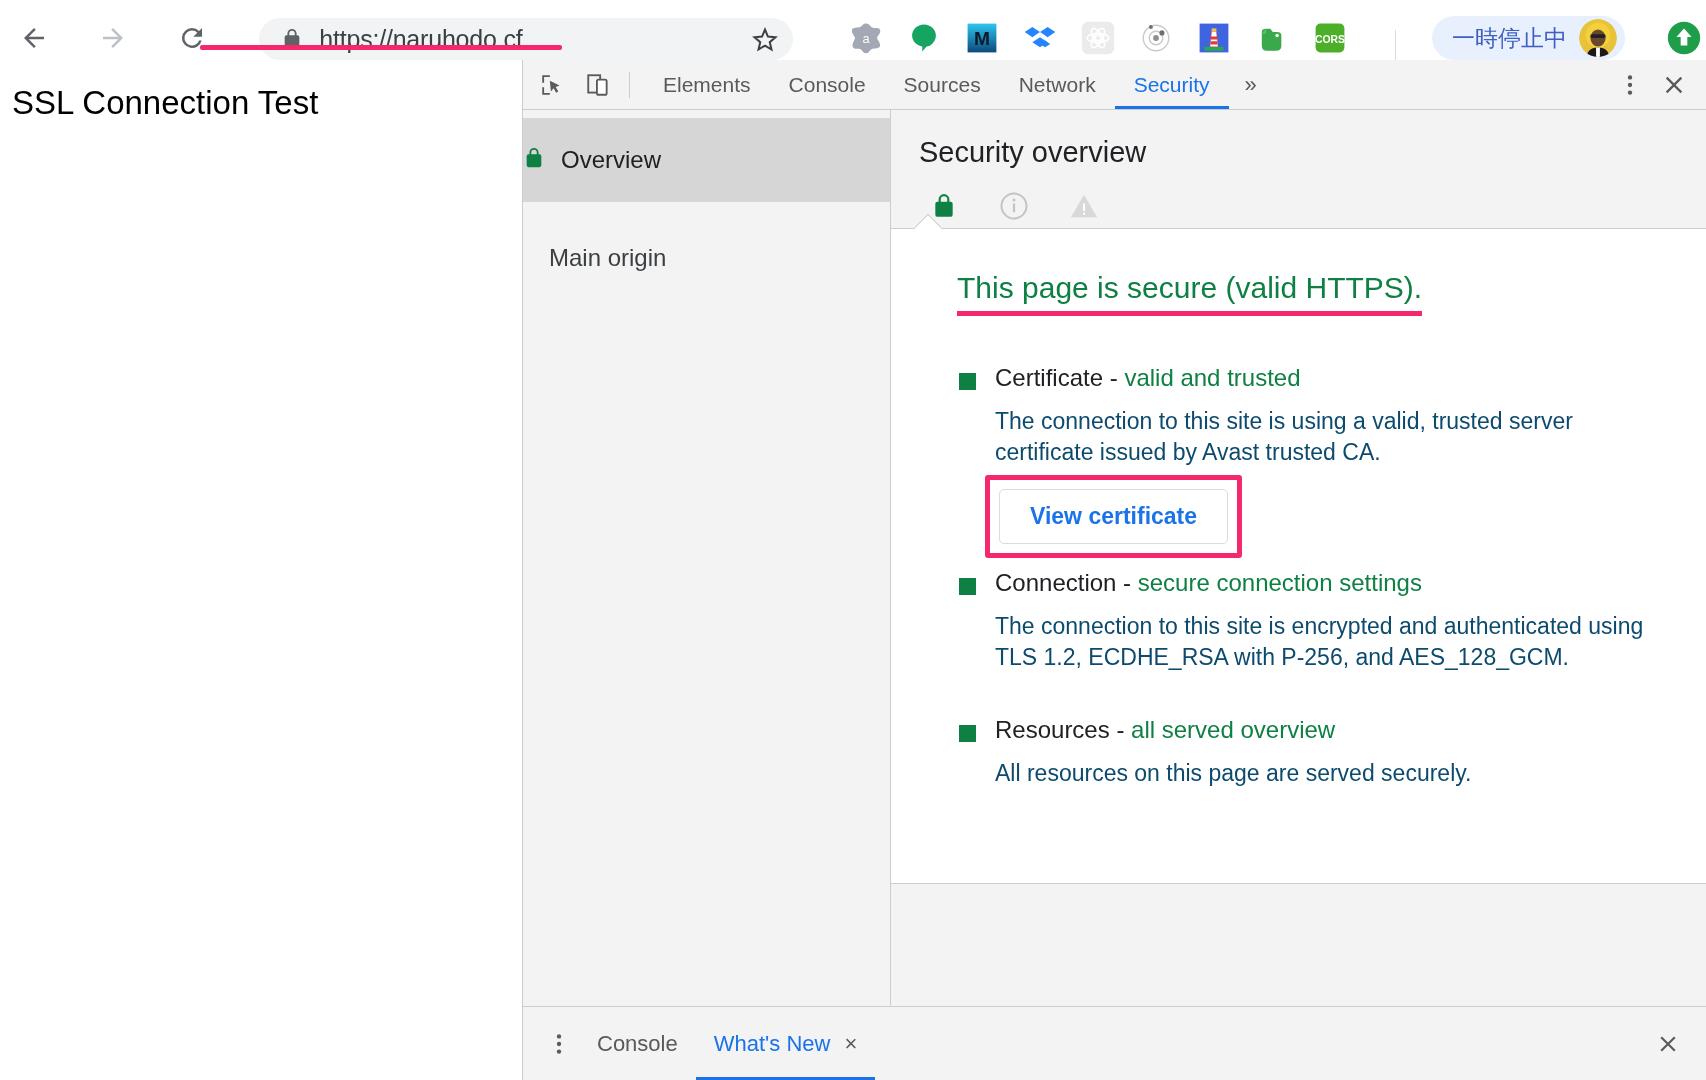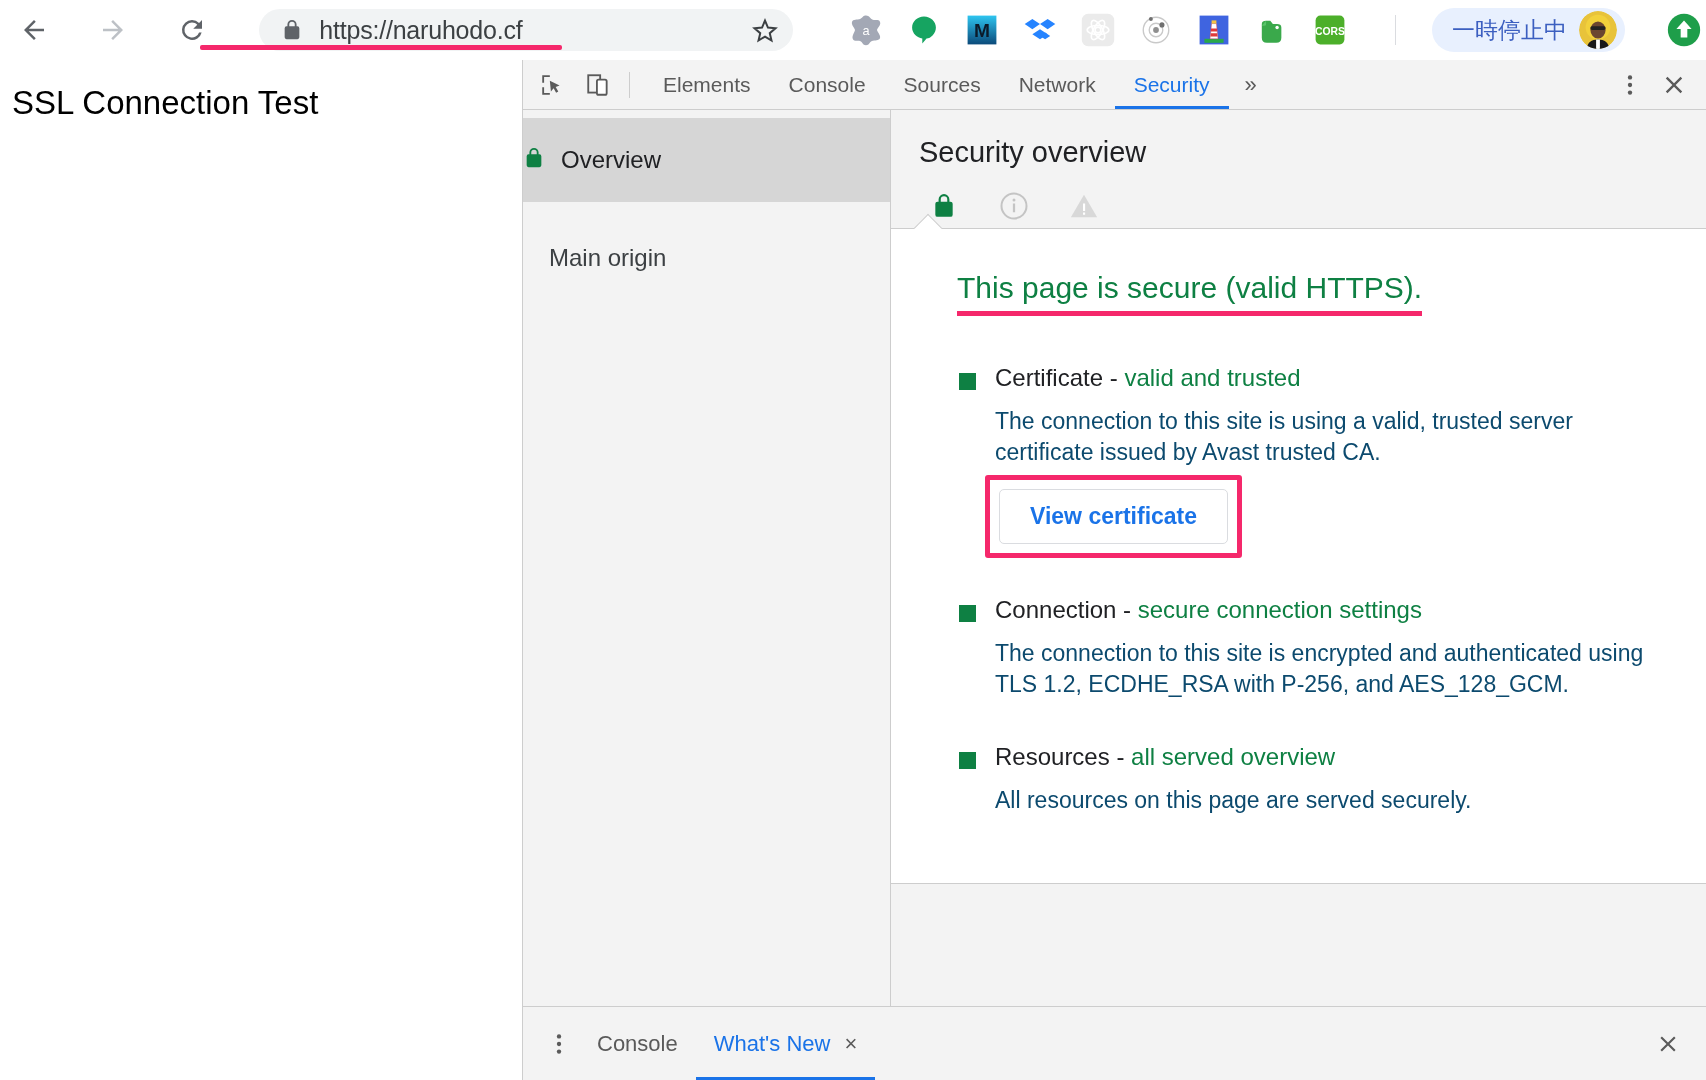--- a/index.html
+++ b/index.html
@@ -9,21 +9,21 @@
     background: #ffffff;
     font-family: "Liberation Sans", "DejaVu Sans", sans-serif;
     overflow: hidden;
   }
   #root { position: relative; width: 1706px; height: 1080px; }
 
   
   .browser-bar {
     position: absolute; left: 0; top: 0; width: 1706px; height: 60px;
     background: #ffffff;
-    display: flex; align-items: center; gap: 24px;
+    display: flex; align-items: flex-end; gap: 24px;
   }
   .nav-btn {
     width: 44px; height: 44px; margin-left: 12px;
     display: flex; align-items: center; justify-content: center;
     border-radius: 50%;
   }
   .nav-btn svg { display: block; }
 
   .omnibox {
     margin-left: 22px;
@@ -469,21 +469,21 @@
               <span class="val">valid and trusted</span>
             </div>
             <div class="sec-block-desc">The connection to this site is using a valid, trusted server certificate issued by Avast trusted CA.</div>
             <div class="viewcert-wrap">
               <span class="viewcert-hl"></span>
               <button class="viewcert-btn">View certificate</button>
             </div>
           </div>
 
           
-          <div class="sec-block" style="margin-top:52px;">
+          <div class="sec-block" style="margin-top:25px;">
             <span class="sec-bullet"></span>
             <div class="sec-block-title">
               <span>Connection</span>
               <span> - </span>
               <span class="val">secure connection settings</span>
             </div>
             <div class="sec-block-desc">The connection to this site is encrypted and authenticated using TLS 1.2, ECDHE_RSA with P-256, and AES_128_GCM.</div>
           </div>
 
           

